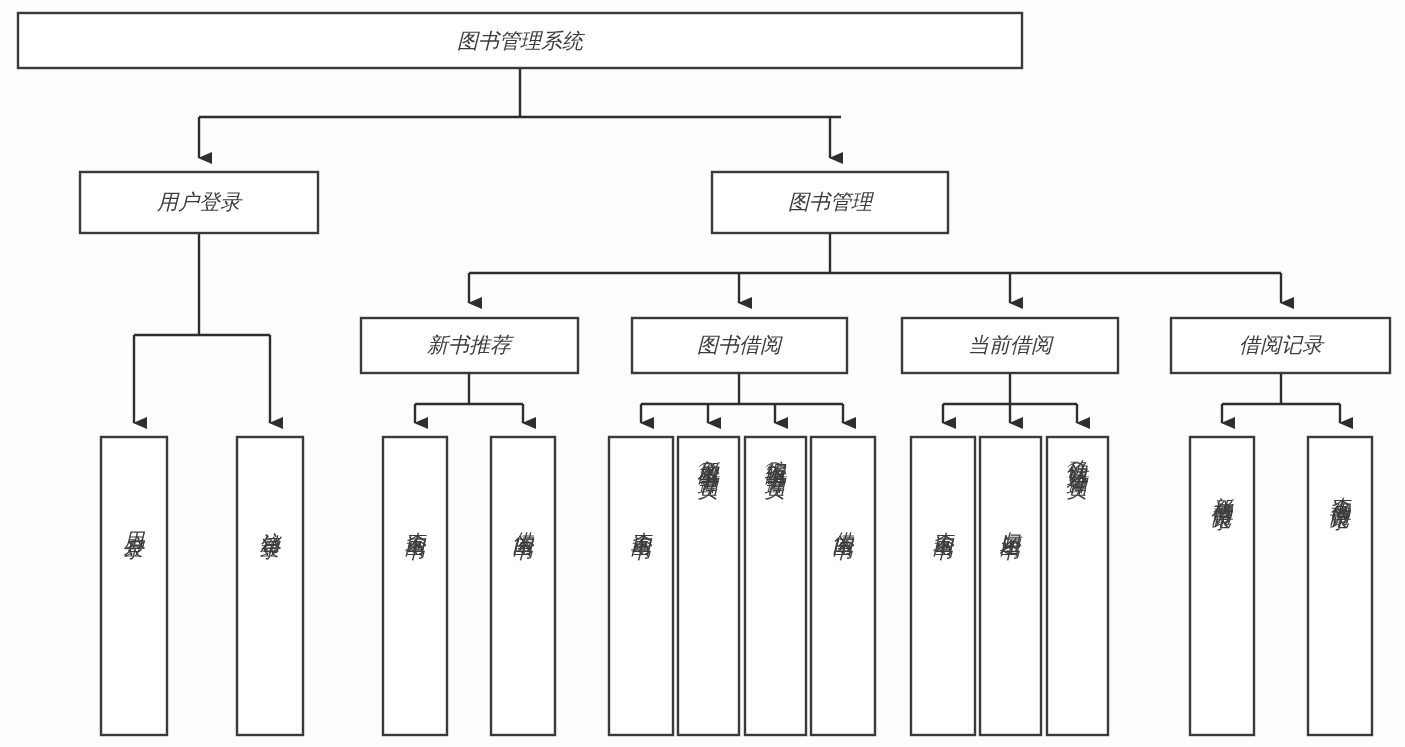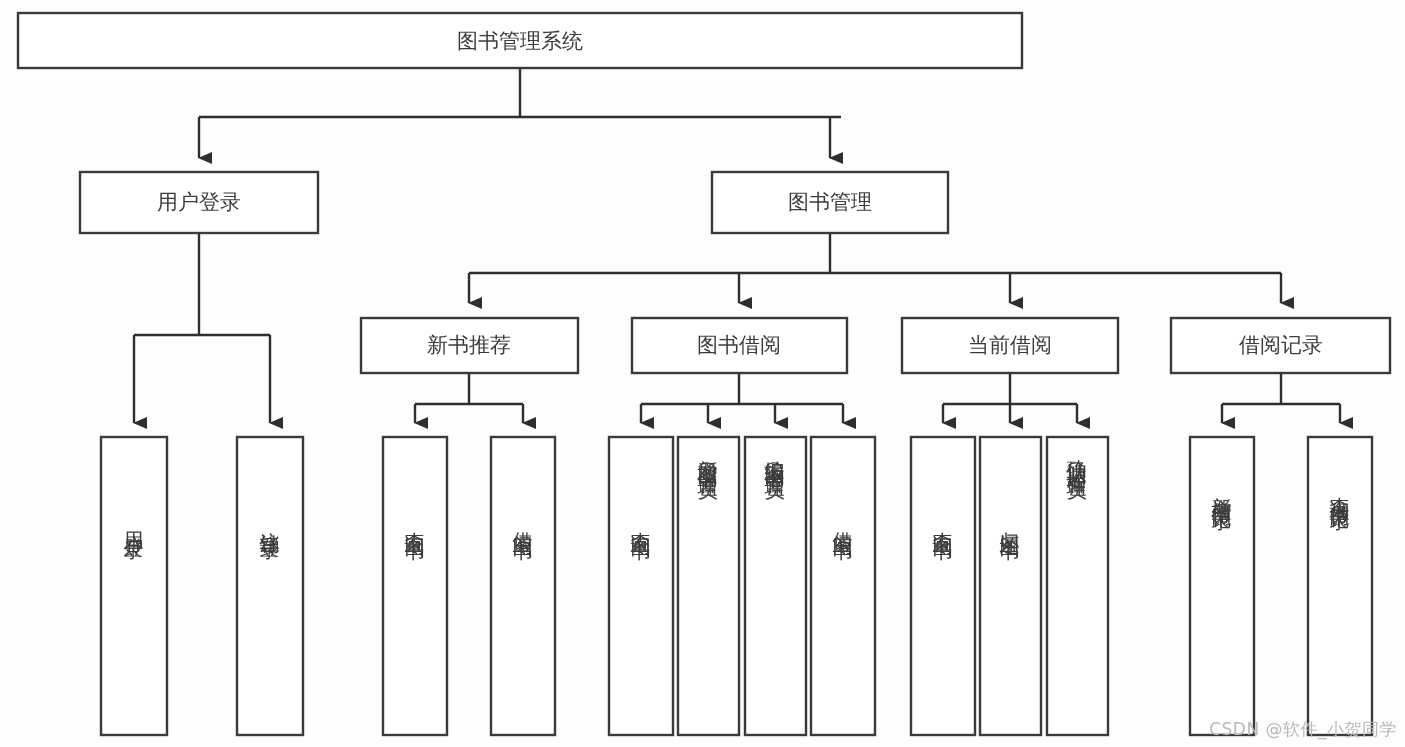--- a/index.html
+++ b/index.html
@@ -11,20 +11,21 @@
     width: 1405px;
     height: 747px;
     font-family: "DejaVu Sans", "Liberation Sans", sans-serif;
     overflow: hidden;
   }
   #diagram-root {
     position: relative;
     width: 1405px;
     height: 747px;
     background: #fdfdfd;
+    font-style: italic;
   }
   svg#tree-svg {
     position: absolute;
     top: 0;
     left: 0;
     width: 1405px;
     height: 747px;
     display: block;
   }
   .node-box {
@@ -201,15 +202,14 @@
   <div class="vlabel" style="left:765px; top:444px;">编辑图书（管理员）</div>
   <div class="vlabel" style="left:833px; top:516px;">借阅图书</div>
 
   <div class="vlabel" style="left:933px; top:516px;">查询图书</div>
   <div class="vlabel" style="left:1000px; top:516px;">归还图书</div>
   <div class="vlabel" style="left:1067px; top:444px;">确认归还（管理员）</div>
 
   <div class="vlabel" style="left:1212px; top:481px;">新增借阅记录</div>
   <div class="vlabel" style="left:1330px; top:481px;">查询借阅记录</div>
 
-  <div id="watermark">CSDN @软件_小贺同学</div>
 
 </div>
 
 </body></html>

